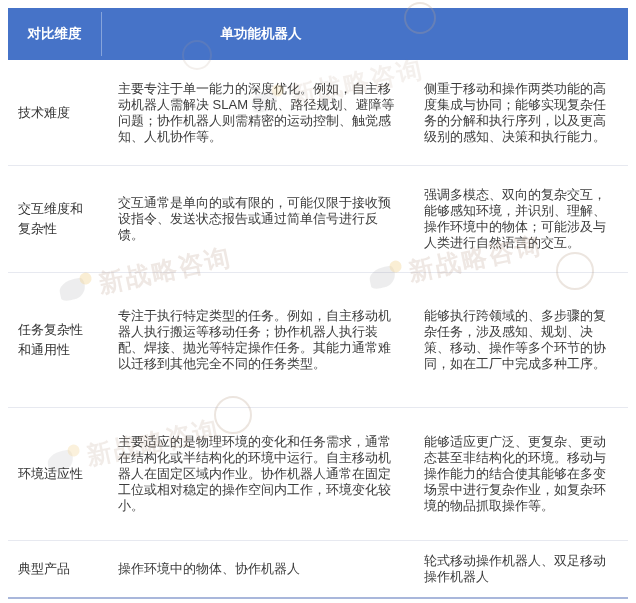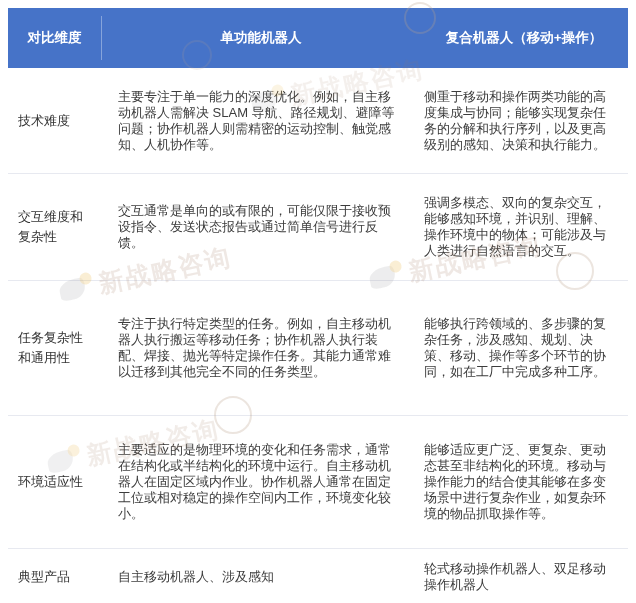--- a/index.html
+++ b/index.html
@@ -12,21 +12,21 @@
   }
   .page{position:relative;width:636px;height:603px;}
   .cmp-table{
     position:absolute;left:8px;top:8px;width:620px;
     background:#ffffff;
   }
   .thead{
     display:grid;
     grid-template-columns:94px 318px 1fr;
     background:#4673c8;
-    height:60px;
+    height:52px;
     align-items:center;
   }
   .th{
     color:#ffffff;
     font-size:13.5px;
     font-weight:bold;
     text-align:center;
     line-height:44px;
     height:44px;
   }
@@ -97,21 +97,20 @@
 </head>
 <body>
 
 <div class="page">
 
   <div class="cmp-table">
 
     <div class="thead">
       <div class="th col1">对比维度</div>
       <div class="th col2">单功能机器人</div>
-      <div class="th col3">复合机器人（移动+操作）</div>
     </div>
 
     <div class="trow r0">
       <div class="td label">技术难度</div>
       <div class="td single">主要专注于单一能力的深度优化。例如，自主移动机器人需解决 SLAM 导航、路径规划、避障等问题；协作机器人则需精密的运动控制、触觉感知、人机协作等。</div>
       <div class="td composite">侧重于移动和操作两类功能的高度集成与协同；能够实现复杂任务的分解和执行序列，以及更高级别的感知、决策和执行能力。</div>
     </div>
 
     <div class="trow r1">
       <div class="td label">交互维度和复杂性</div>
@@ -126,21 +125,21 @@
     </div>
 
     <div class="trow r3">
       <div class="td label">环境适应性</div>
       <div class="td single">主要适应的是物理环境的变化和任务需求，通常在结构化或半结构化的环境中运行。自主移动机器人在固定区域内作业。协作机器人通常在固定工位或相对稳定的操作空间内工作，环境变化较小。</div>
       <div class="td composite">能够适应更广泛、更复杂、更动态甚至非结构化的环境。移动与操作能力的结合使其能够在多变场景中进行复杂作业，如复杂环境的物品抓取操作等。</div>
     </div>
 
     <div class="trow r4">
       <div class="td label">典型产品</div>
-      <div class="td single">自主移动机器人、涉及感知</div>
+      <div class="td single">操作环境中的物体、协作机器人</div>
       <div class="td composite">轮式移动操作机器人、双足移动操作机器人</div>
     </div>
 
   </div>
 
   <div class="wm-layer">
 
     <div class="wm" style="left:58px;top:258px;">
       <span class="wm-logo">
         <span class="wm-swoosh"></span>

